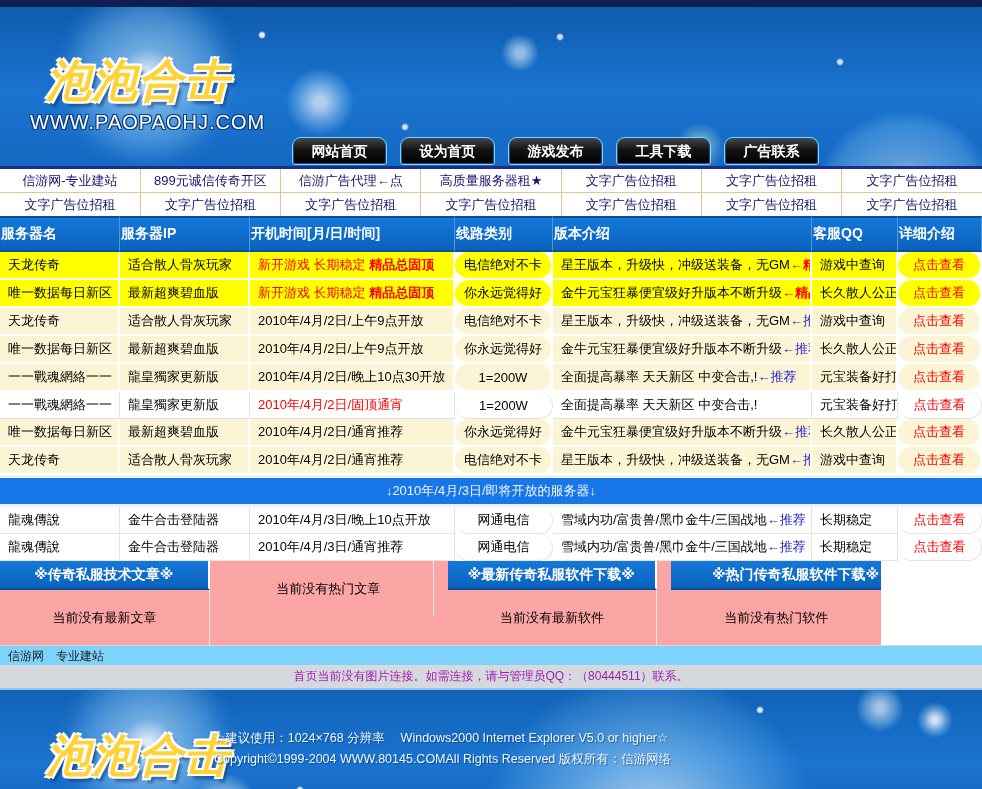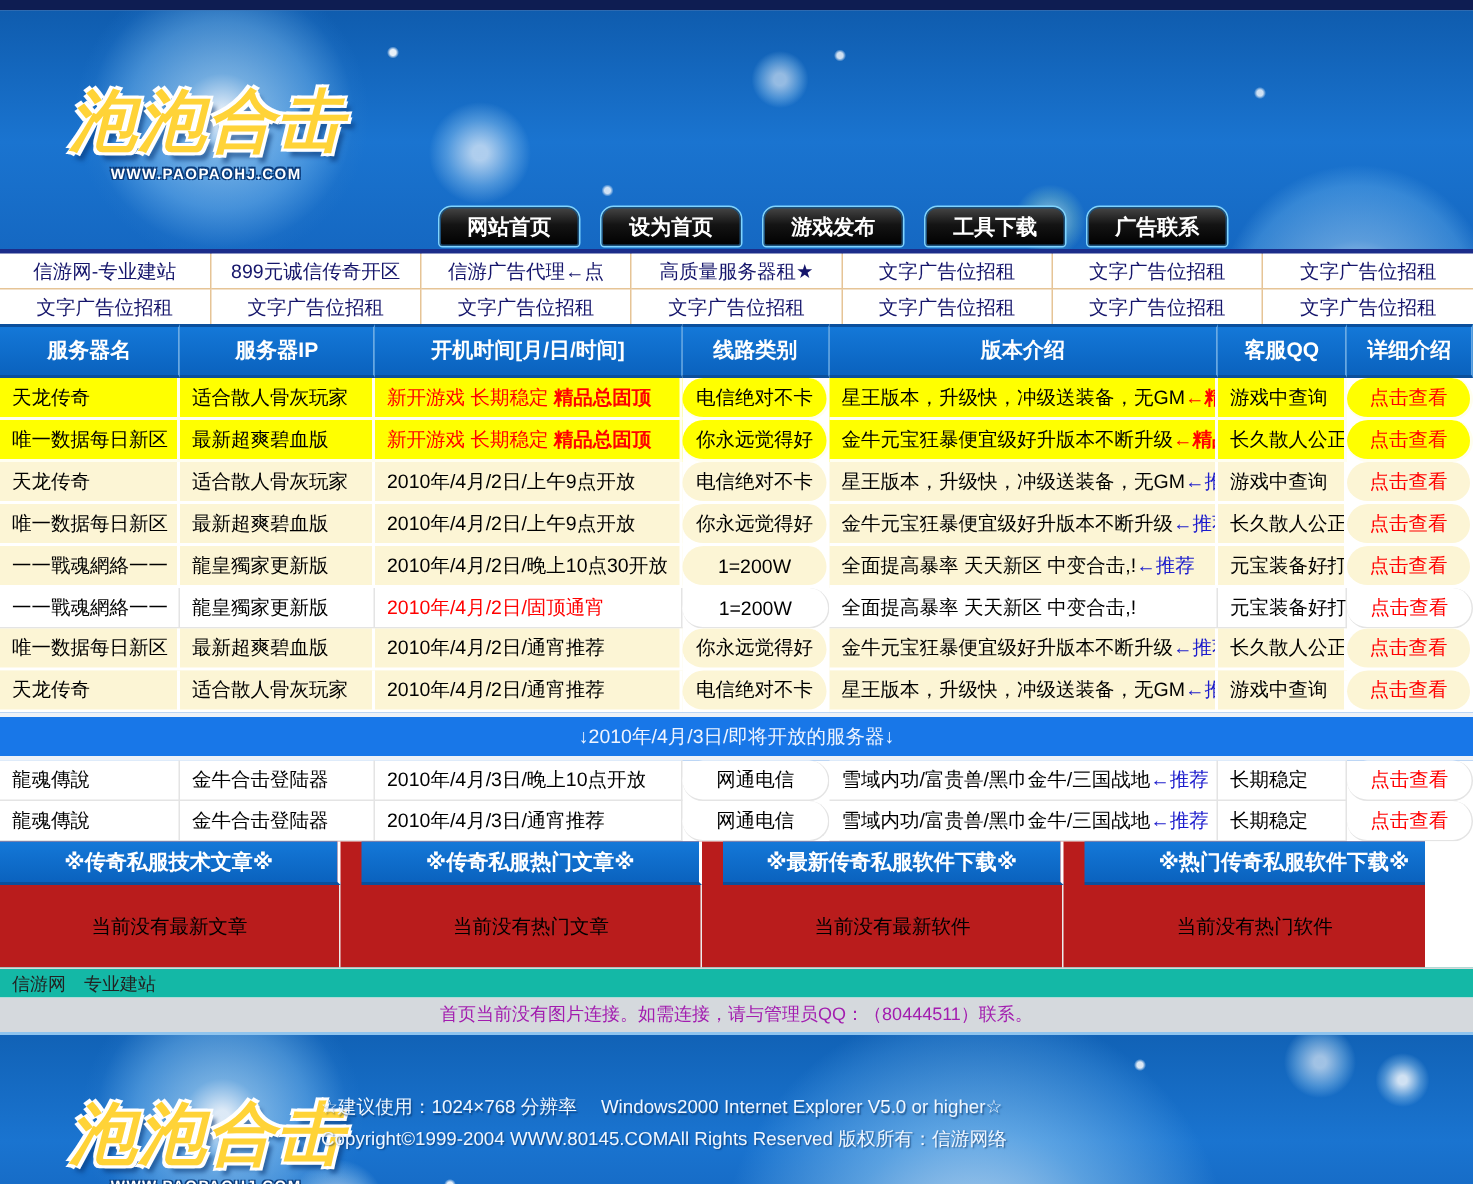--- a/index.html
+++ b/index.html
@@ -39,21 +39,21 @@
   
   .logo{position:absolute;left:30px;top:14px;width:215px;height:130px;}
   .logo-f{top:6px;}
   .logo-text{
     position:absolute;left:2px;top:30px;width:212px;text-align:center;
     font-size:45px;font-weight:bold;font-style:italic;letter-spacing:1px;color:#ffd337;white-space:nowrap;
     text-shadow:-2px -2px 0 #fff,2px -2px 0 #fff,-2px 2px 0 #fff,2px 2px 0 #fff,4px 5px 3px rgba(4,48,110,.55);
   }
   .logo-url{
     position:absolute;left:0;top:90px;width:215px;text-align:center;
-    font-size:10px;font-weight:bold;letter-spacing:1px;color:#ffffff;white-space:nowrap;
+    font-size:20px;font-weight:normal;letter-spacing:1px;color:#ffffff;white-space:nowrap;
     text-shadow:-1px -1px 0 #0a3c7c,1px -1px 0 #0a3c7c,-1px 1px 0 #0a3c7c,1px 1px 0 #0a3c7c;
   }
 
   
   .nav-row{position:absolute;left:292px;bottom:1px;display:flex;gap:13px;}
   .nav-tab{
     width:93px;height:26px;line-height:26px;text-align:center;cursor:pointer;
     color:#ffffff;font-weight:bold;font-size:14px;
     background:linear-gradient(180deg,#474747 0%,#141414 45%,#000000 100%);
     border:1px solid #7fd4ff;border-radius:9px 9px 3px 3px;
@@ -65,57 +65,57 @@
   .ad-table td{
     height:21px;text-align:center;font-size:13px;color:#15156b;cursor:pointer;
     border-right:1px solid #e6c496;border-bottom:1px solid #e6c496;width:14.28%;margin-top:31px;
   }
   .ad-table td:last-child{border-right:none;}
   .ad-table tr:last-child td{border-bottom:none;}
 
   
   .server-table{width:982px;border-collapse:separate;border-spacing:0;table-layout:fixed;background:#fff;}
   .server-table th{
-    height:30px;color:#fff;font-weight:bold;font-size:14px;text-align:center;
+    height:30px;color:#fff;font-weight:bold;font-size:14px;text-align:left;
     background:linear-gradient(180deg,#1478d8,#0a62be);
     border-top:2px solid #0a4f9c;border-bottom:2px solid #0a4f9c;border-right:1px solid #4e9ade;
   }
   .server-table td{height:24px;font-size:13px;overflow:hidden;white-space:nowrap;}
   .r-yellow td{background:#ffff00;border-right:2px solid #fffef0;border-bottom:2px solid #fffef0;}
   .r-cream td{background:#fcf5d5;border-right:2px solid #ffffff;border-bottom:2px solid #ffffff;}
   .r-white td{background:#ffffff;border-right:1px solid #e4e4e4;border-bottom:1px solid #e4e4e4;}
   .server-table td.c1,.server-table td.c2,.server-table td.c3,.server-table td.c5,.server-table td.c6{text-align:left;padding-left:8px;}
   .server-table td.c4,.server-table td.c7{text-align:center;border-radius:14px;}
   .server-table td.c7{cursor:pointer;}
   .banner-row td{
     height:24px;background:#1877e8;color:#eef4ff;text-align:center;font-size:13px;
     border-top:3px solid #eef2f7;border-bottom:3px solid #eef2f7;
   }
   .seg-k{color:#000000;}
   .seg-r{color:#ff0000;}
   .seg-rb{color:#ff0000;font-weight:bold;}
   .seg-b{color:#1a1acc;}
 
   
-  .sections{display:flex;width:950px;background:#b91c1c;gap:14px;}
+  .sections{display:flex;width:881px;background:#fca5a5;gap:14px;}
   .section-col{flex:1;min-width:0;}
   .section-header{
     height:27px;line-height:27px;text-align:center;color:#fff;font-weight:bold;font-size:14px;
     background:linear-gradient(180deg,#1478d8,#0a62be);
     border-bottom:2px solid #0a4f9c;border-right:2px solid #ffffff;
   }
   .section-col:last-child .section-header{border-right:none;padding-left:39px;}
   .section-body{
     height:55px;display:flex;align-items:center;justify-content:center;
     font-size:13px;color:#000;border-right:1px solid #ececec;
   }
   .section-col:last-child .section-body{border-right:none;}
 
   
-  .builder-bar{height:20px;line-height:20px;background:#14b8a6;border-top:1px solid #d8d8d8;
+  .builder-bar{height:20px;line-height:20px;background:#7dd3fc;border-top:1px solid #d8d8d8;
     font-size:12px;color:#222;padding-left:8px;box-sizing:border-box;}
   .notice-bar{height:23px;line-height:23px;background:#d5d9dd;text-align:center;font-size:12px;color:#a21caf;}
 
   
   .footer-lines{position:absolute;left:214px;top:38px;color:#f0f7ff;font-size:12.5px;line-height:21px;
     text-shadow:1px 1px 1px rgba(0,40,90,.55);white-space:nowrap;}
 </style>
 </head>
 <body>
 
@@ -275,21 +275,20 @@
       </tr>
     </tbody>
 </table>
 
 <div class="sections">
     <div class="section-col">
       <div class="section-header">※传奇私服技术文章※</div>
       <div class="section-body">当前没有最新文章</div>
     </div>
     <div class="section-col">
-      <div class="section-header">※传奇私服热门文章※</div>
       <div class="section-body">当前没有热门文章</div>
     </div>
     <div class="section-col">
       <div class="section-header">※最新传奇私服软件下载※</div>
       <div class="section-body">当前没有最新软件</div>
     </div>
     <div class="section-col">
       <div class="section-header">※热门传奇私服软件下载※</div>
       <div class="section-body">当前没有热门软件</div>
     </div>

